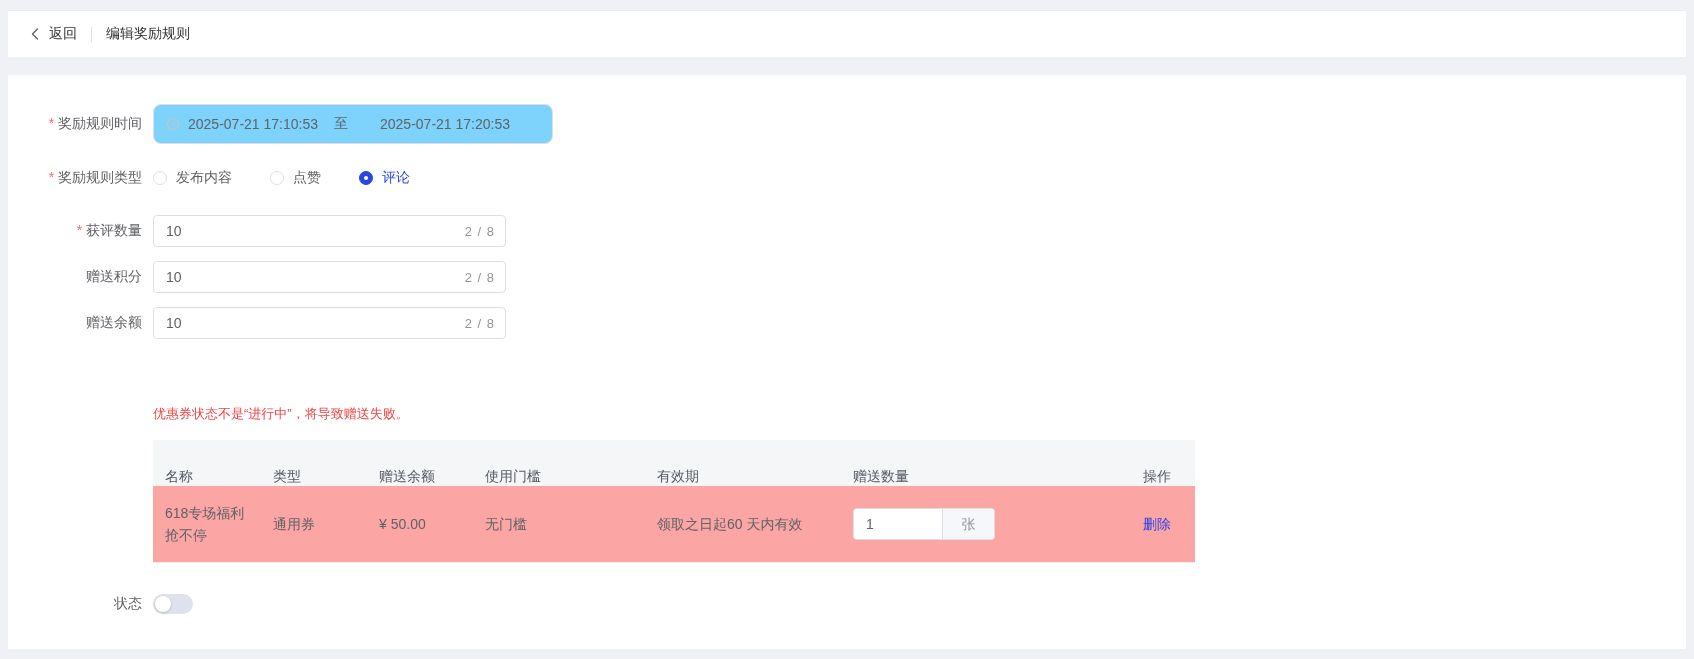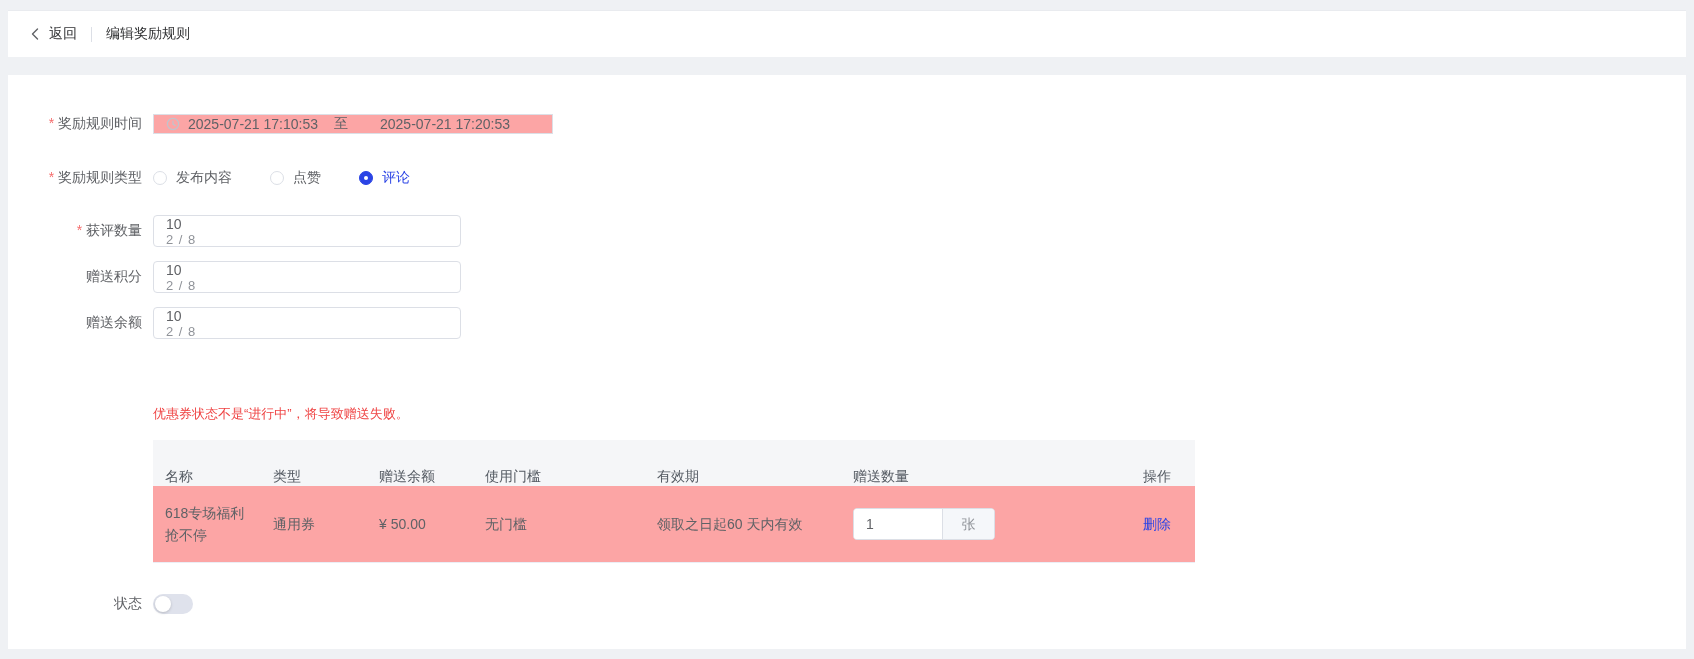--- a/index.html
+++ b/index.html
@@ -34,22 +34,22 @@
     position:absolute; left:24px; display:flex; align-items:center; height:32px;
   }
   .form-label {
     width:110px; text-align:right; margin-right:11px; color:#606266;
     font-size:14px; flex:none; white-space:nowrap;
   }
   .required::before { content:"* "; color:#f56c6c; font-size:14px; }
 
   
   .date-range {
-    display:flex; align-items:center; width:400px; height:20px;
-    border:1px solid #dcdfe6; border-radius:0; padding:0 12px; background:#fca5a5;
+    display:flex; align-items:center; width:400px; height:40px;
+    border:1px solid #dcdfe6; border-radius:8px; padding:0 12px; background:#7dd3fc;
     cursor:pointer;
   }
   .date-range .clock { flex:none; display:flex; }
   .date-text { margin-left:8px; color:#606266; font-size:14px; white-space:nowrap; }
   .date-sep { margin-left:16px; color:#606266; font-size:14px; }
   .date-text.end { margin-left:32px; }
 
   
   .radio-group { display:flex; align-items:center;font-family:Liberation Serif, serif; }
   .radio { display:flex; align-items:center; margin-right:38px; cursor:pointer; }
@@ -60,22 +60,22 @@
   .radio .rlabel { margin-left:9px; font-size:14px; color:#606266; }
   .radio.checked .dot { background:#2b44e5; border-color:#2b44e5; }
   .radio.checked .dot::after {
     content:""; position:absolute; width:4px; height:4px; background:#fff;
     border-radius:50%; left:50%; top:50%; transform:translate(-50%,-50%);
   }
   .radio.checked .rlabel { color:#2b44e5; }
 
   
   .text-input {
-    display:flex; width:308px; height:32px;
-    border:1px solid #dcdfe6; border-radius:4px; padding:0 10px 0 12px; background:#fff;flex-direction:column;
+    display:flex; align-items:center; width:353px; height:32px;
+    border:1px solid #dcdfe6; border-radius:4px; padding:0 10px 0 12px; background:#fff;
   }
   .text-input input {
     flex:1; min-width:0; border:none; outline:none; font-size:14px; color:#606266;
     font-family:inherit; background:transparent;
   }
   .counter { flex:none; color:#909399; font-size:13px; letter-spacing:1px; }
 
   
   .btn-plain {
     height:32px; padding:0 14px; border:1px solid #dcdfe6; border-radius:4px;

